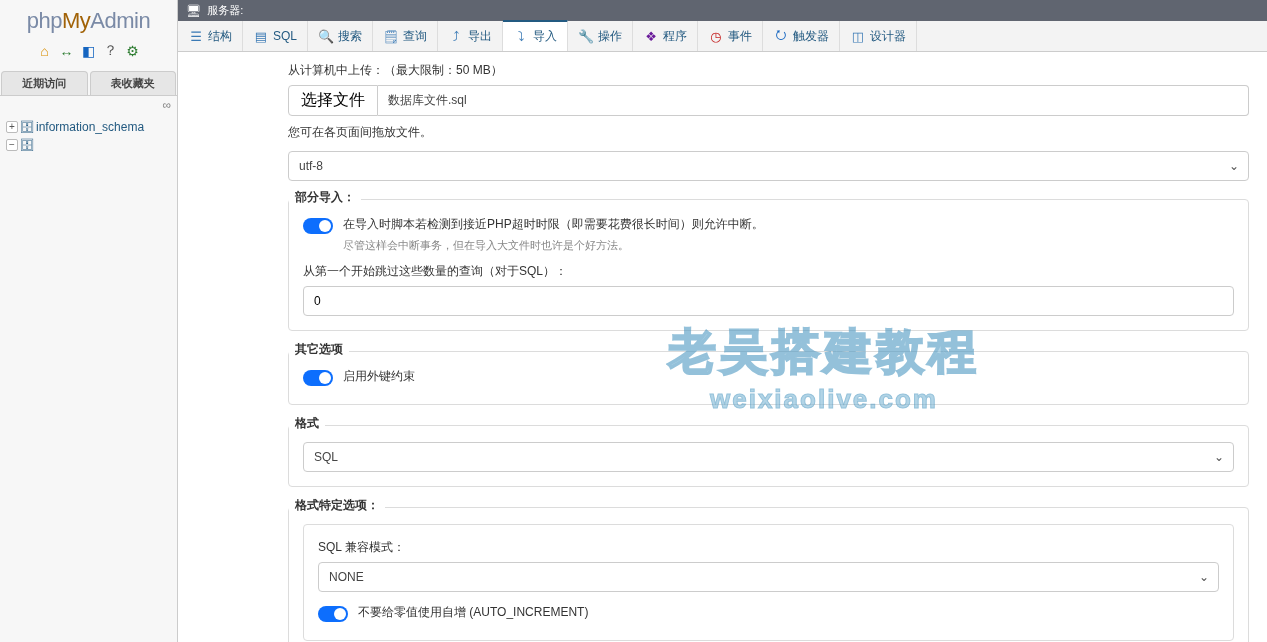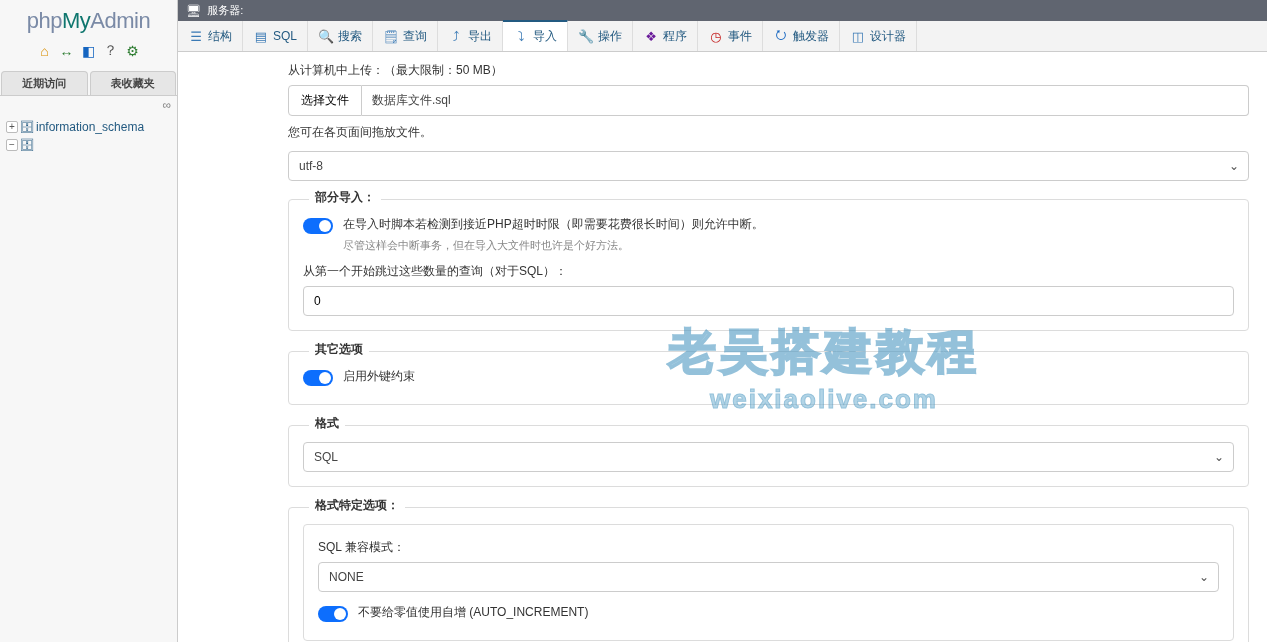--- a/index.html
+++ b/index.html
@@ -5,21 +5,21 @@
     * { box-sizing: border-box; margin: 0; padding: 0; }
     body { font-family: "Microsoft YaHei", Arial, sans-serif; font-size: 12px; color: #444; background: #fff; }
     
     .layout { display: flex; width: 1267px; height: 642px; overflow: hidden; }
     
     
     .sidebar { width: 178px; background: #f7f7f7; border-right: 1px solid #ccc; display: flex; flex-direction: column; }
     .logo { padding: 8px 5px 5px; text-align: center; }
     .logo-text { font-family: "Segoe UI", Arial, sans-serif; font-size: 22px; font-weight: 300; letter-spacing: -0.5px; }
     .logo-php { color: #7a8aa6; }
-    .logo-my { color: #0f766e; font-weight: 500; }
+    .logo-my { color: #a16207; font-weight: 500; }
     .logo-admin { color: #7a8aa6; }
     
     .sidebar-icons { display: flex; gap: 6px; justify-content: center; padding: 4px 0 8px; }
     .sidebar-icons .sicon { width: 16px; height: 16px; display: inline-flex; align-items: center; justify-content: center; font-size: 14px; }
     
     .sidebar-tabs { display: flex; border-bottom: 1px solid #ccc; margin-top: 4px; font-weight: bold; }
     .sidebar-tab { flex: 1; text-align: center; padding: 4px 2px; background: #eaeaea; border: 1px solid #ccc; border-bottom: none; font-size: 11px; cursor: pointer; border-radius: 4px 4px 0 0; margin: 0 1px; background: #e6e6e6; }
     
     .sidebar-filter { text-align: right; padding: 2px 6px; color: #888; font-size: 12px; }
     
@@ -37,33 +37,33 @@
     .tab { display: flex; align-items: center; gap: 4px; padding: 6px 10px; border-right: 1px solid #ddd; cursor: pointer; font-size: 12px; color: #235a81; background: #f3f3f3; }
     .tab.active { background: #fff; border-top: 2px solid #235a81; margin-top: -1px; }
     .tab .ticon { width: 16px; height: 16px; display: inline-flex; align-items: center; justify-content: center; font-size: 13px; }
     
     
     .content { flex: 1; overflow-y: auto; padding: 10px 18px 20px 110px; background: #fff; }
     .section-block { margin-bottom: 18px; }
     
     .upload-line { font-size: 12px; color: #333; margin-bottom: 6px; }
     .file-row { display: flex; gap: 0; margin-bottom: 8px; }
-    .file-btn { border: 1px solid #ccc; border-radius: 4px 0 0 4px; background: #fff; padding: 4px 12px; font-size: 12px; cursor: pointer; }
+    .file-btn { border: 1px solid #ccc; border-radius: 4px 0 0 4px; background: #fff; padding: 4px 12px; font-size: 16px; cursor: pointer; }
     .file-value { border: 1px solid #ccc; border-left: none; border-radius: 0 4px 4px 0; padding: 6px 10px; font-size: 12px; flex: 1; background: #fff; }
     
     .hint { font-size: 12px; color: #333; margin-bottom: 10px; }
     
     .label { font-size: 12px; margin-bottom: 6px; color: #333; }
     .select-wrap { position: relative; }
     .select { width: 100%; border: 1px solid #ccc; border-radius: 4px; padding: 7px 44px 7px 10px; font-size: 12px; background: #fff; appearance: none; cursor: pointer; }
     .select-caret { position: absolute; right: 10px; top: 50%; transform: translateY(-50%); pointer-events: none; color: #555; }
     .input { width: 100%; border: 1px solid #ccc; border-radius: 4px; padding: 7px 10px; font-size: 12px; }
     
     .fieldset { border: 1px solid #dcdcdc; border-radius: 4px; padding: 16px 14px 14px; position: relative; margin-bottom: 20px; }
-    .legend { position: absolute; top: -11px; left: 20px; background: #fff; padding: 0 6px; font-size: 12px; font-weight: bold; color: #333; }
+    .legend { position: absolute; top: -11px; left: 0; background: #fff; padding: 0 6px; font-size: 12px; font-weight: bold; color: #333; }
     
     .toggle-row { display: flex; align-items: flex-start; gap: 10px; margin-bottom: 4px; }
     .toggle { width: 30px; height: 16px; border-radius: 8px; position: relative; flex-shrink: 0; cursor: pointer; margin-top: 2px; }
     .toggle.on { background: #0d6efd; }
     .toggle .knob { width: 12px; height: 12px; background: #fff; border-radius: 50%; position: absolute; top: 2px; left: 16px; }
     .toggle-label { font-size: 12px; color: #333; }
     .sub-hint { font-size: 11px; color: #888; margin-left: 40px; margin-bottom: 10px; }
     
     .inner-card { border: 1px solid #dcdcdc; border-radius: 4px; padding: 14px; }
     

